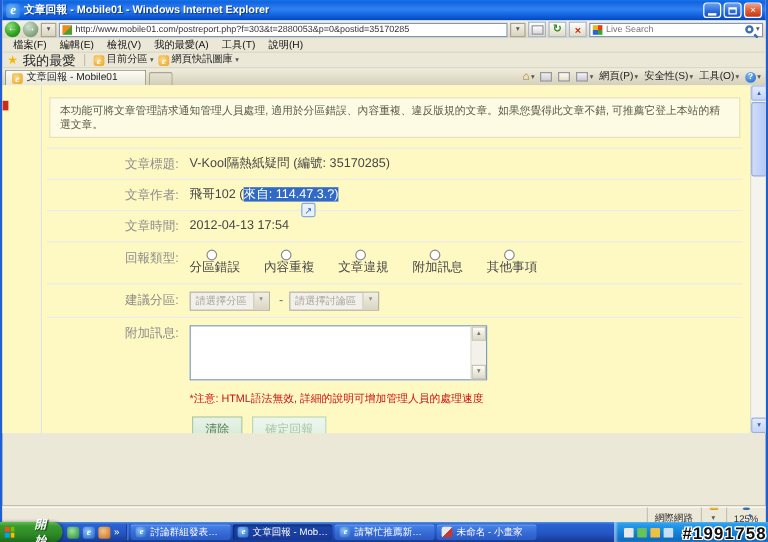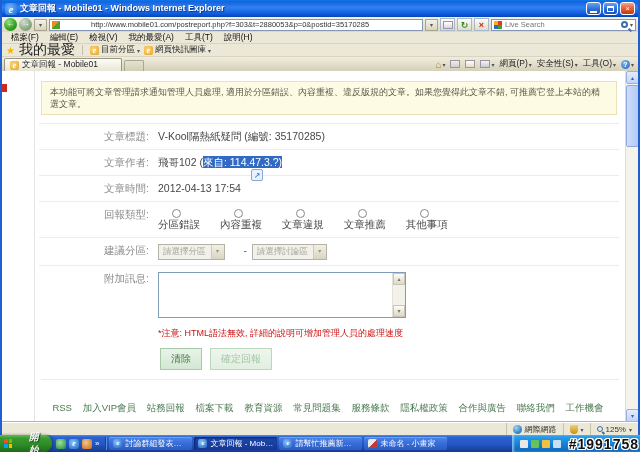--- a/index.html
+++ b/index.html
@@ -26,41 +26,41 @@
   .wbtn .minglyph { width:7px; height:2px; background:#fff; margin-top:6px; }
   .wbtn .maxglyph { width:7px; height:6px; border:1px solid #fff; border-top-width:2px; }
 
   .addr-row { position:absolute; top:17px; left:0; right:0; height:15px; background:linear-gradient(180deg,#f4f2e8,#dcd8c4);
               display:flex; align-items:center; padding:0 2px; gap:2px; }
   .navbtn { width:13px; height:13px; border-radius:50%; color:#fff; font-size:8px; line-height:12px; text-align:center; flex-shrink:0; }
   .back { background:radial-gradient(circle at 35% 30%,#8fe07e,#2f9e1f 60%,#1d7a12); }
   .fwd  { background:radial-gradient(circle at 35% 30%,#cfe0cc,#8aa886 60%,#6f8a6c); }
   .addr-box { flex:1; height:12px; background:#fff; border:1px solid #8397b5; display:flex; align-items:center; padding:0 2px; overflow:hidden; }
   .favicon01 { width:8px; height:8px; background:linear-gradient(135deg,#f08a1d 50%,#4f9e2f 50%); margin-right:3px; flex-shrink:0; }
-  .addr-text { font-size:7.5px; color:#333; white-space:nowrap; overflow:hidden;margin-left:28px; }
+  .addr-text { font-size:7.5px; color:#333; white-space:nowrap; overflow:hidden; }
   .addr-drop { width:13px; height:12px; background:linear-gradient(180deg,#f4f2e8,#d8d4c0); border:1px solid #a8a490;
                font-size:6px; color:#555; text-align:center; line-height:11px; flex-shrink:0; }
   .mini-btn { width:15px; height:13px; border:1px solid #a8b8cc; background:linear-gradient(180deg,#fdfdf9,#dfdccb);
               display:inline-flex; align-items:center; justify-content:center; font-size:9px; flex-shrink:0; }
   .refresh-g { color:#2e8a1f; font-weight:bold; }
   .stop-r { color:#c22a11; font-weight:bold; }
   .search-box { width:145px; height:12px; background:#fff; border:1px solid #8397b5; display:flex; align-items:center; padding:0 2px; flex-shrink:0; }
   .search-flag { width:8px; height:8px; background:conic-gradient(#e43b1f 0 25%,#37a526 0 50%,#2a66d8 0 75%,#f0b41d 0); margin-right:3px; flex-shrink:0; }
   .search-input { border:0; outline:0; flex:1; font-size:7.5px; color:#999; font-family:inherit; background:transparent; min-width:0; }
   .mag { width:7px; height:7px; border:2px solid #3a6ea8; border-radius:50%; position:relative; margin-right:2px; flex-shrink:0; }
   .mag::after { content:""; position:absolute; width:4px; height:2px; background:#3a6ea8; transform:rotate(45deg); left:5px; top:6px; }
 
   .menubar { position:absolute; top:32px; left:0; right:0; height:12px; background:#ebe8d8; border-bottom:1px solid #d8d4c0;
              display:flex; align-items:center; padding:0 4px; gap:1px; }
   .menu-item { font-size:8.5px; color:#111; padding:0 5px; }
 
   .favbar { position:absolute; top:44px; left:0; right:0; height:13px; background:#ebe8d8; border-bottom:1px solid #d8d4c0;
             display:flex; align-items:center; padding:0 4px; gap:4px; }
   .star { color:#f5b800; font-size:10px; }
-  .favtxt { font-size:14px; color:#222;text-align:center; }
+  .favtxt { font-size:11px; color:#222;text-align:center; }
   .vsep { width:1px; height:10px; background:#c4c0ac; margin:0 3px; }
   .fav-item { display:flex; align-items:center; gap:2px; font-size:8.5px; color:#222; }
   .mini-ie { width:9px; height:9px; border-radius:2px; background:radial-gradient(circle at 40% 40%,#ffd98a,#e8a018); 
              color:#fff; font:italic bold 8px "Liberation Serif",serif; text-align:center; line-height:9px; }
   .chev { font-size:6px; color:#555; }
 
   .tabrow { position:absolute; top:57px; left:0; right:0; height:14px;
             background:linear-gradient(180deg,#f0eddd,#d4d0ba); display:flex; align-items:flex-end; padding:0 2px; }
   .tab { height:13px; background:linear-gradient(180deg,#fdfdf6,#e9e6d6); border:1px solid #9a9684; border-bottom:0;
          border-radius:2px 2px 0 0; display:flex; align-items:center; padding:0 5px; gap:3px; width:118px; }
@@ -72,40 +72,40 @@
   .home-g { color:#b58018; font-size:10px; }
   .ico-box { width:10px; height:8px; border:1px solid #9a96a0; background:linear-gradient(180deg,#fff,#d8d5e2); }
   .ico-rss { background:linear-gradient(180deg,#eee,#cfcfcf); }
   .ico-mail { background:linear-gradient(180deg,#fffdf2,#e2dfc8); }
   .ico-print { background:linear-gradient(180deg,#f4f4f8,#c9c9d4); }
   .cmd-text { font-size:8.5px; color:#222; display:flex; align-items:center; gap:1px; }
   .help-circ { width:9px; height:9px; border-radius:50%; background:radial-gradient(circle at 35% 30%,#7db8f2,#1e62c8);
                color:#fff; font-size:7px; font-weight:bold; text-align:center; line-height:9px; }
 
   
-  .content { position:absolute; top:71px; left:0; right:0; height:351px; background:#ffffff; overflow:hidden; }
+  .content { position:absolute; top:71px; left:0; right:0; height:290px; background:#fef9c3; overflow:hidden; }
   .page-vline { position:absolute; left:32px; top:0; bottom:0; width:1px; background:#e4e4e4; }
   .edge-marker { position:absolute; left:0; top:13px; width:5px; height:8px; background:#cc2a1e; }
   .page-inner { position:absolute; left:33px; right:13px; top:0; bottom:0; padding:10px 6px 0 2px; }
 
   .notice { background:#fdfbe4; border:1px solid #e9e2b8; color:#5a5a48; font-size:9px; padding:4px 8px; line-height:1.35; margin:0 2px 8px 4px; }
 
   .form { border-top:1px solid #ececec; margin-left:2px; }
   .frow { display:flex; align-items:flex-start; padding:6px 0 5px 0; border-bottom:1px solid #ececec; position:relative; }
   .flabel { width:110px; text-align:right; color:#8e8e8e; font-size:10.5px; flex-shrink:0; }
   .fvalue { padding-left:9px; color:#474747; font-size:10.5px; line-height:1.3; }
   .sel-hl { background:#316ac5; color:#fff;margin-top:28px; }
   .accel { position:absolute; left:212px; top:19px; width:12px; height:12px; background:#e8f1fc; border:1px solid #84a8d8;
            border-radius:2px; color:#2a6cc8; font-size:8px; text-align:center; line-height:11px; z-index:3; }
 
   .radio-opt { display:inline-flex; align-items:center; margin-right:17px; color:#474747; font-size:10.5px;flex-direction:column; }
   .radio-circ { width:9px; height:9px; border:1px solid #8a8a8a; border-radius:50%; background:#fff; margin-right:5px; display:inline-block; }
 
   .xp-select { display:inline-flex; align-items:center; height:16px; border:1px solid #b7b3a4; background:#f1f0ea;
-               color:#a8a69a; font-size:8.5px; padding-left:4px; margin-right:14px; }
+               color:#a8a69a; font-size:8.5px; padding-left:4px; margin-right:3px; }
   .xp-select .sarrow { width:13px; height:14px; margin-left:5px; background:linear-gradient(180deg,#f2f0e4,#d9d5c2);
                border-left:1px solid #cfcbb8; color:#97937f; font-size:6px; text-align:center; line-height:13px; }
   .sel-dash { color:#666; margin:0 2px; }
 
   .xp-textarea { width:248px; height:46px; border:1px solid #7f9db9; background:#fff; display:flex; }
   .ta-body { flex:1; }
   .ta-scroll { width:13px; border-left:1px solid #e4e2d6; background:#f2f1ea; display:flex; flex-direction:column; justify-content:space-between; }
   .ta-arrow { height:12px; background:linear-gradient(180deg,#fdfdf8,#dcd9c8); border:1px solid #c9c5b2;
               font-size:6px; color:#7d7966; text-align:center; line-height:11px; }
 
@@ -123,21 +123,21 @@
   .sb-btn { position:absolute; left:0; width:13px; height:13px; background:linear-gradient(180deg,#e4ecfb,#c2d4f8);
             border:1px solid #98b0e0; border-radius:2px; color:#3a62b0; font-size:6px; text-align:center; line-height:12px; }
   .sb-up { top:0; } .sb-down { bottom:0; }
   .sb-thumb { position:absolute; left:0; top:14px; width:13px; height:62px; background:linear-gradient(90deg,#cfdcfa,#b4c9f6);
               border:1px solid #90a8dd; border-radius:2px; }
 
   
   .statusbar { position:absolute; top:422px; left:0; right:0; height:13px; background:#ebe8d8; border-top:1px solid #fff;
                box-shadow:0 -1px 0 #b8b4a0; display:flex; align-items:center; font-size:8px; color:#333; }
   .st-fill { flex:1; }
-  .st-sec { display:flex; align-items:center; gap:3px; padding:0 6px; border-left:1px solid #c6c2ae; height:100%; }
+  .st-sec { display:flex; align-items:center; gap:3px; padding:0 6px; border-left:1px solid #c6c2ae; height:100%;flex-direction:column; }
   .globe { width:9px; height:9px; border-radius:50%; background:radial-gradient(circle at 35% 30%,#9fd4f5,#2a7cc8 70%,#1b5a9a); }
   .shield-sm { width:8px; height:9px; background:linear-gradient(180deg,#f2d06a,#c8901e); border-radius:0 0 4px 4px; }
   .zoom-mag { width:6px; height:6px; border:1.5px solid #3a6ea8; border-radius:50%; position:relative; }
   .zoom-mag::after { content:""; position:absolute; width:3px; height:1.5px; background:#3a6ea8; transform:rotate(45deg); left:4px; top:5px; }
 
   
   .taskbar { position:absolute; left:0; right:0; bottom:0; height:17px;
              background:linear-gradient(180deg,#4f91e8 0%,#2a63d2 12%,#2456c4 55%,#16398f 100%); display:flex; align-items:center; }
   .startbtn { height:17px; width:52px; border-radius:0 8px 8px 0; display:flex; align-items:center; gap:17px; padding:0 6px 0 4px;
               background:linear-gradient(180deg,#5bc04e 0%,#389a2e 20%,#2e8a26 60%,#1d6a18 100%); box-shadow:1px 0 3px rgba(0,0,0,.4); }
@@ -311,21 +311,21 @@
               <span class="radio-opt">
                   <span class="radio-circ"></span>
                   <span>內容重複</span>
                 </span>
               <span class="radio-opt">
                   <span class="radio-circ"></span>
                   <span>文章違規</span>
                 </span>
               <span class="radio-opt">
                   <span class="radio-circ"></span>
-                  <span>文章推薦</span>
+                  <span>附加訊息</span>
                 </span>
               <span class="radio-opt">
                   <span class="radio-circ"></span>
                   <span>其他事項</span>
                 </span>
             </span>
           </div>
 
 
           <div class="frow">

